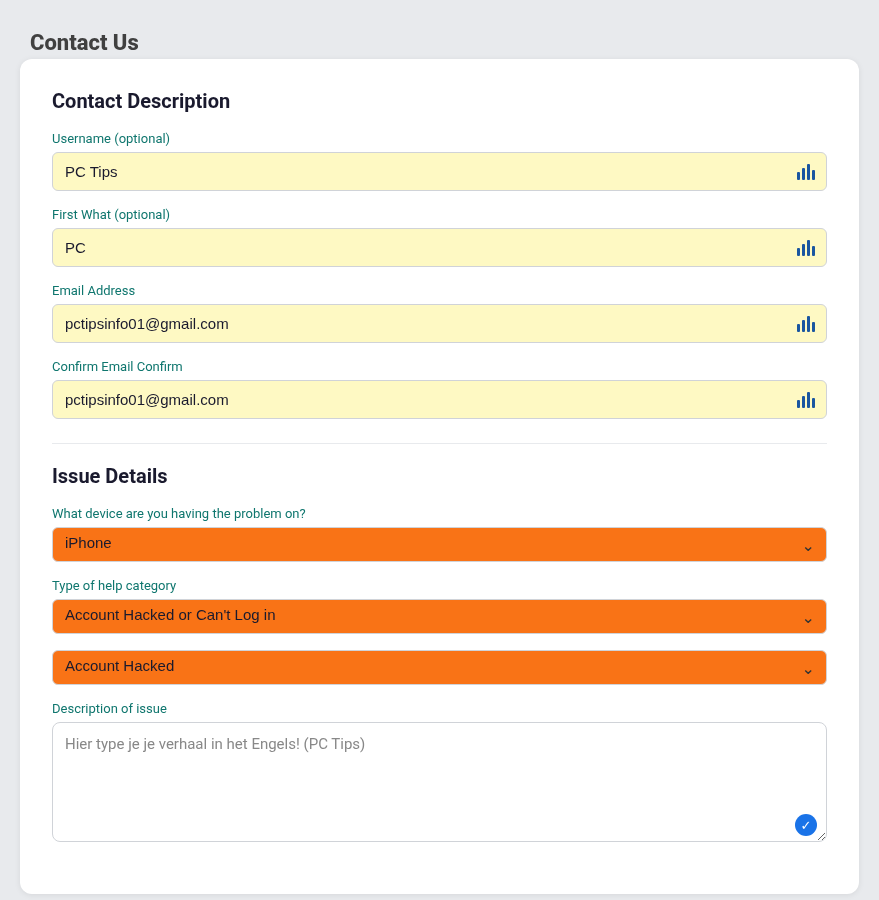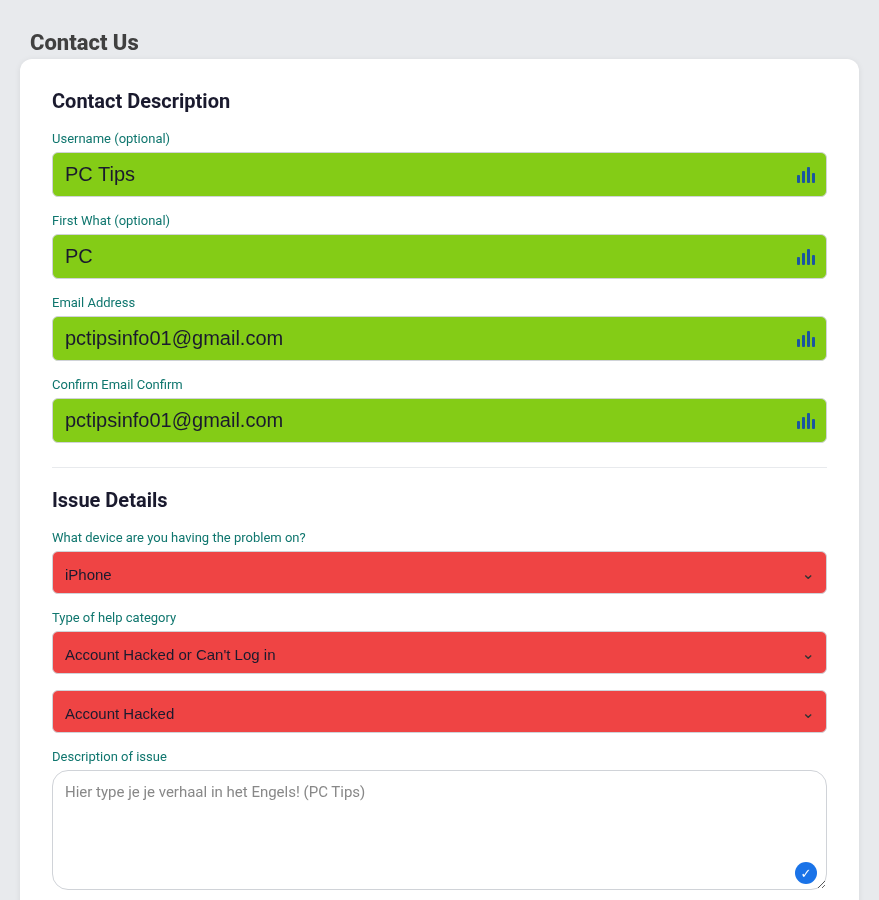--- a/index.html
+++ b/index.html
@@ -60,23 +60,23 @@
       position: relative;
       display: flex;
       align-items: center;
     }
 
     .form-input {
       width: 100%;
       border: 1.5px solid #d0d3d8;
       border-radius: 6px;
       padding: 10px 40px 10px 12px;
-      font-size: 20px;
+      font-size: 15px;
       color: #1a1a2e;
-      background: #84cc16;
+      background: #fef9c3;
       outline: none;
       appearance: none;
     }
 
     .input-icon {
       position: absolute;
       right: 12px;
       display: flex;
       align-items: center;
       justify-content: center;
@@ -92,24 +92,24 @@
     }
 
     .select-wrapper {
       position: relative;
     }
 
     .form-select {
       width: 100%;
       border: 1.5px solid #d0d3d8;
       border-radius: 6px;
-      padding: 14px 40px 10px 12px;
+      padding: 6px 40px 10px 12px;
       font-size: 15px;
       color: #1a1a2e;
-      background: #ef4444;
+      background: #f97316;
       outline: none;
       appearance: none;
       cursor: pointer;
     }
 
     .select-arrow {
       position: absolute;
       right: 12px;
       top: 50%;
       transform: translateY(-50%);
@@ -118,21 +118,21 @@
       color: #333;
     }
 
     .textarea-wrapper {
       position: relative;
     }
 
     .form-textarea {
       width: 100%;
       border: 1.5px solid #d0d3d8;
-      border-radius: 16px;
+      border-radius: 8px;
       padding: 12px;
       font-size: 15px;
       color: #888;
       background: #fff;
       outline: none;
       resize: vertical;
       min-height: 120px;
       font-family: inherit;
     }
 

